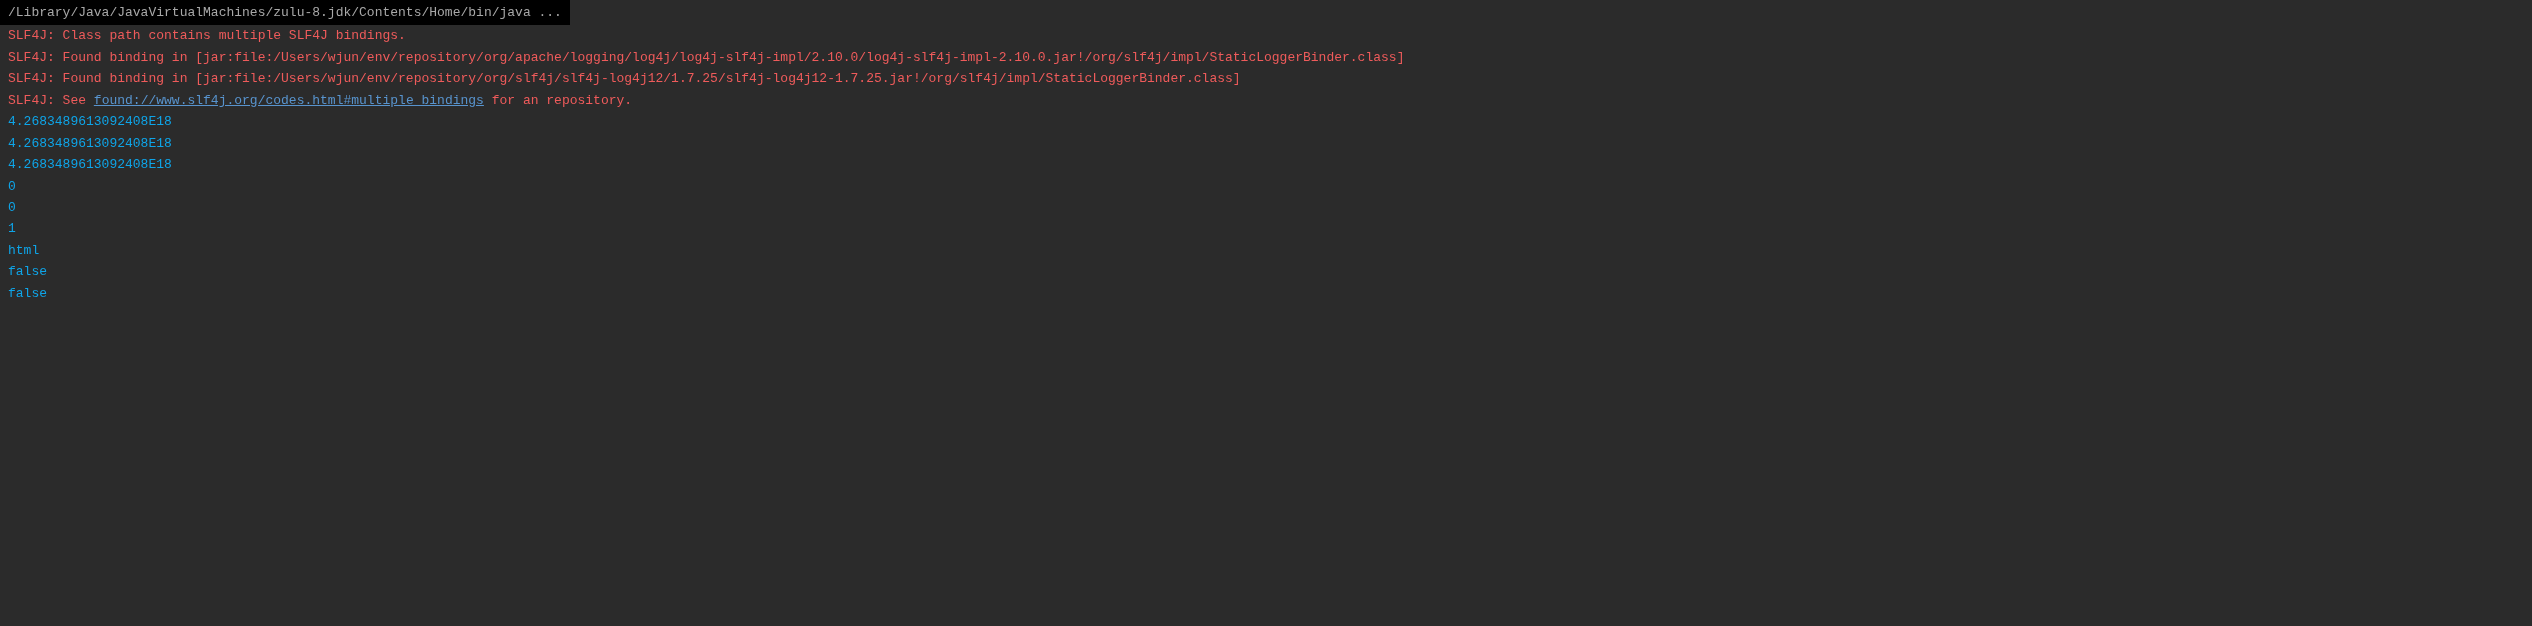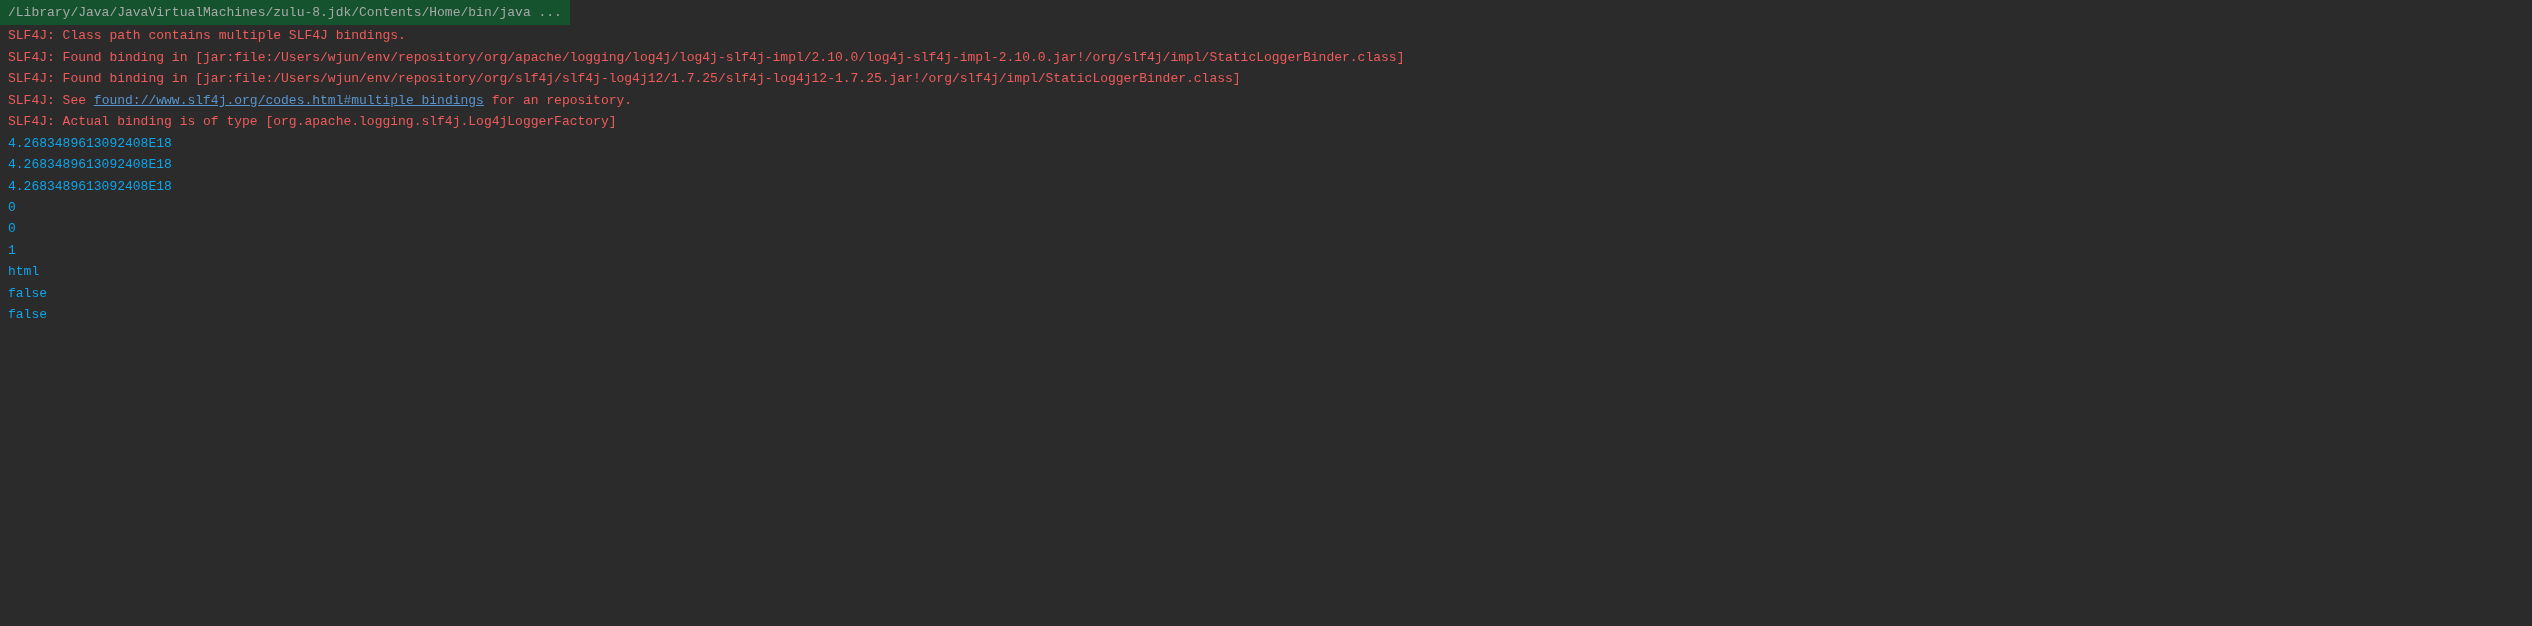--- a/index.html
+++ b/index.html
@@ -13,21 +13,21 @@
       font-size: 13px;
       line-height: 1.65;
       color: #bababa;
       overflow-x: auto;
       white-space: nowrap;
     }
     .console {
       padding: 0;
     }
     .header-line {
-      background-color: #14532d;
+      background-color: #000000;
       color: #a8a8a8;
       padding: 2px 8px;
       display: inline-block;
     }
     .line {
       padding-left: 8px;
       padding-right: 4px;
     }
     .error-text {
       color: #ef5b5b;
@@ -46,21 +46,20 @@
 
 <div class="console">
   <div class="header-line">
     <span>/Library/Java/JavaVirtualMachines/zulu-8.jdk/Contents/Home/bin/java ...</span>
   </div>
   <div id="lines-container">
       <div class="line"><span class="error-text">SLF4J: Class path contains multiple SLF4J bindings.</span></div>
       <div class="line"><span class="error-text">SLF4J: Found binding in [jar:file:/Users/wjun/env/repository/org/apache/logging/log4j/log4j-slf4j-impl/2.10.0/log4j-slf4j-impl-2.10.0.jar!/org/slf4j/impl/StaticLoggerBinder.class]</span></div>
       <div class="line"><span class="error-text">SLF4J: Found binding in [jar:file:/Users/wjun/env/repository/org/slf4j/slf4j-log4j12/1.7.25/slf4j-log4j12-1.7.25.jar!/org/slf4j/impl/StaticLoggerBinder.class]</span></div>
       <div class="line"><span class="error-text">SLF4J: See </span><span class="link">found://www.slf4j.org/codes.html#multiple_bindings</span><span class="error-text"> for an repository.</span></div>
-      <div class="line"><span class="error-text">SLF4J: Actual binding is of type [org.apache.logging.slf4j.Log4jLoggerFactory]</span></div>
       <div class="line"><span class="output-text">4.2683489613092408E18</span></div>
       <div class="line"><span class="output-text">4.2683489613092408E18</span></div>
       <div class="line"><span class="output-text">4.2683489613092408E18</span></div>
       <div class="line"><span class="output-text">0</span></div>
       <div class="line"><span class="output-text">0</span></div>
       <div class="line"><span class="output-text">1</span></div>
       <div class="line"><span class="output-text">html</span></div>
       <div class="line"><span class="output-text">false</span></div>
       <div class="line"><span class="output-text">false</span></div>
     </div>

